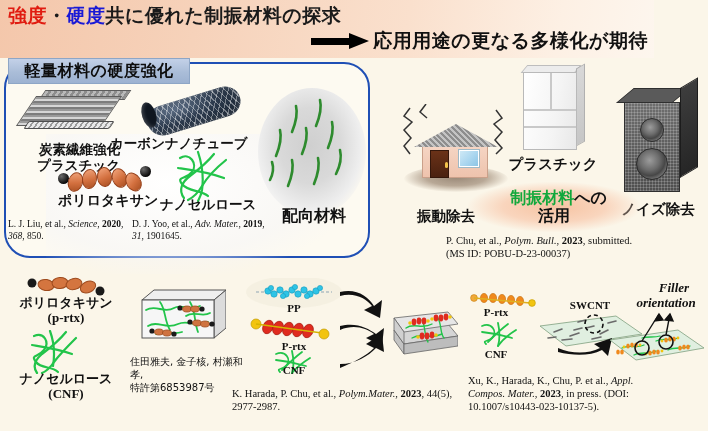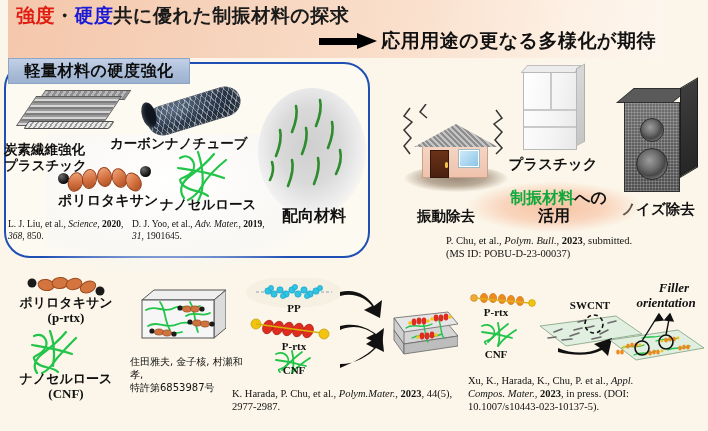--- a/index.html
+++ b/index.html
@@ -8,21 +8,21 @@
     font-family:"Liberation Sans", sans-serif;
     width:708px; height:431px; overflow:hidden; position:relative;
   }
   #page{
     position:absolute; left:0; top:0; width:708px; height:431px;
     background:#fbf6e9;
     overflow:hidden;
   }
   
   #header{
-    position:absolute; left:8px; top:0; width:654px; height:58px;
+    position:absolute; left:0; top:0; width:654px; height:58px;
     background:linear-gradient(100deg,#f4c7ab 0%,#f6d2ba 30%,#fae0cd 62%,#fdf0e4 85%,#fdf6ee 100%);
   }
   .hline1{
     position:absolute; left:8px; top:3px;
     font-family:"DejaVu Serif", serif;
     font-size:19px; font-weight:700; letter-spacing:.5px; white-space:nowrap;
     color:#1a1a1a;
   }
   .hl-red{ color:#e01b10; }
   .hl-blue{ color:#1919d6; }
@@ -55,21 +55,21 @@
     font-size:16px; font-weight:700; color:#0d0d0d; letter-spacing:.5px;
     z-index:5;
   }
   .panel-sheen{
     position:absolute; left:40px; top:70px; width:300px; height:140px;
     background:radial-gradient(ellipse at 40% 35%, rgba(255,255,255,.95) 0%, rgba(245,245,248,.5) 55%, rgba(255,255,255,0) 75%);
     pointer-events:none;
   }
 
   
-  .jp{ font-family:"DejaVu Sans", sans-serif; font-weight:700; color:#111; }
+  .jp{ font-family:"DejaVu Sans", sans-serif; font-weight:700; color:#111;text-align:right; }
   .ref{
     font-family:"Liberation Serif", serif; font-size:9.5px; color:#111; line-height:1.25;
   }
   .ref i{ font-style:italic; }
   .ref b{ font-weight:700; }
 
   
   #cfrp{ position:absolute; left:16px; top:88px; width:108px; height:58px; }
   #cfrp .slab{
     position:absolute; left:10px; top:8px; width:86px; height:30px;

